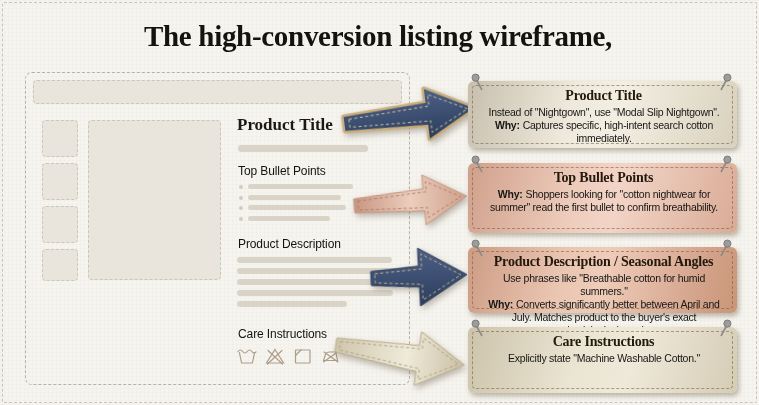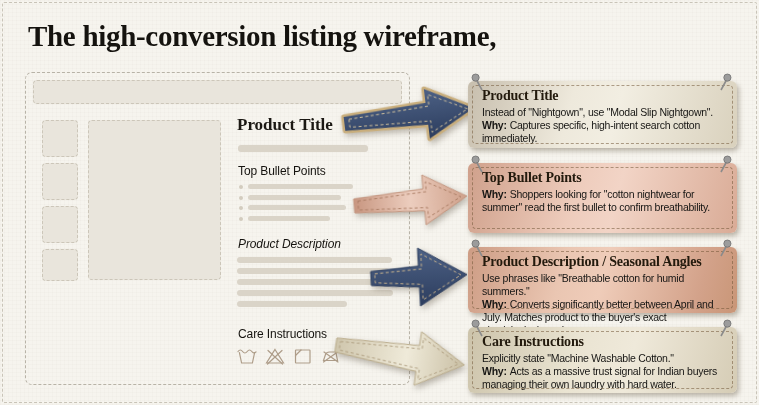--- a/index.html
+++ b/index.html
@@ -4,20 +4,21 @@
 <style>
   * { margin:0; padding:0; box-sizing:border-box; }
   html,body { background:#e9e7e0; }
   #canvas {
     position:relative; width:759px; height:405px; overflow:hidden;
     background:#f6f4ee;
     background-image:
       repeating-linear-gradient(0deg, rgba(120,110,90,.025) 0 1px, transparent 1px 4px),
       repeating-linear-gradient(90deg, rgba(120,110,90,.025) 0 1px, transparent 1px 4px);
     font-family:"Liberation Sans", sans-serif;
+    text-align:center;
   }
   .page-border { position:absolute; inset:2px; border:1px dashed #c9c4b8; border-radius:2px; pointer-events:none; }
 
   .main-title {
     position:absolute; left:28px; top:20px; width:700px;
     font-family:"Liberation Serif", serif; font-weight:bold;
     font-size:29px; color:#15130f; letter-spacing:-0.3px;
   }
 
   
@@ -28,21 +29,21 @@
   .wf-thumb1 { left:42px; top:120px; width:36px; height:37px; }
   .wf-thumb2 { left:42px; top:163px; width:36px; height:37px; }
   .wf-thumb3 { left:42px; top:206px; width:36px; height:37px; }
   .wf-thumb4 { left:42px; top:249px; width:36px; height:32px; }
   .wf-image  { left:88px; top:120px; width:133px; height:160px; }
 
   .wf-serif-label { position:absolute; left:237px; top:115px;
     font-family:"Liberation Serif", serif; font-weight:bold; font-size:17px; color:#1b1813; }
   .wf-label { position:absolute; left:238px; font-size:12px; color:#15130f; letter-spacing:-0.1px; }
   .wf-bullets-label { top:164px; }
-  .wf-desc-label    { top:237px;font-style:italic; }
+  .wf-desc-label    { top:237px; }
   .wf-care-label    { top:327px; }
 
   .bar { position:absolute; background:#dad4c8; border-radius:3px; }
   .bar-title { left:238px; top:145px; width:130px; height:7px; }
   .bullet-dot { position:absolute; left:239px; width:4px; height:4px; border-radius:50%; background:#d3ccbe; }
   .care-icons { position:absolute; left:236px; top:345px; display:flex; gap:6px; }
   .care-icons svg { display:block; }
 
   
   .arrow { position:absolute; filter:drop-shadow(2px 3px 3px rgba(70,58,40,.35)); }
@@ -194,21 +195,20 @@
     <div class="card-body">
       <span class="intro">Use phrases like "Breathable cotton for humid summers."</span>
       <span class="why"><b>Why:</b><span>Converts significantly better between April and July. Matches product to the buyer's exact physiological need.</span></span>
     </div>
   </div>
 
   <div class="card card-4 theme-cream">
     <div class="card-title">Care Instructions</div>
     <div class="card-body">
       <span class="intro">Explicitly state "Machine Washable Cotton."</span>
-      <span class="why"><b>Why:</b><span>Acts as a massive trust signal for Indian buyers managing their own laundry with hard water.</span></span>
     </div>
   </div>
 
   <svg class="pin" style="left:470px;top:72px" width="18" height="20">
     <line x1="6" y1="7" x2="12" y2="18" stroke="#8b8b8b" stroke-width="1.6"></line>
     <circle cx="5.6" cy="5.6" r="3.6" fill="#9c9c9c" stroke="#6e6e6e" stroke-width="0.8"></circle>
   </svg>
   <svg class="pin" style="left:715px;top:72px" width="18" height="20">
     <line x1="12" y1="7" x2="6" y2="18" stroke="#8b8b8b" stroke-width="1.6"></line>
     <circle cx="12.4" cy="5.6" r="3.6" fill="#9c9c9c" stroke="#6e6e6e" stroke-width="0.8"></circle>

